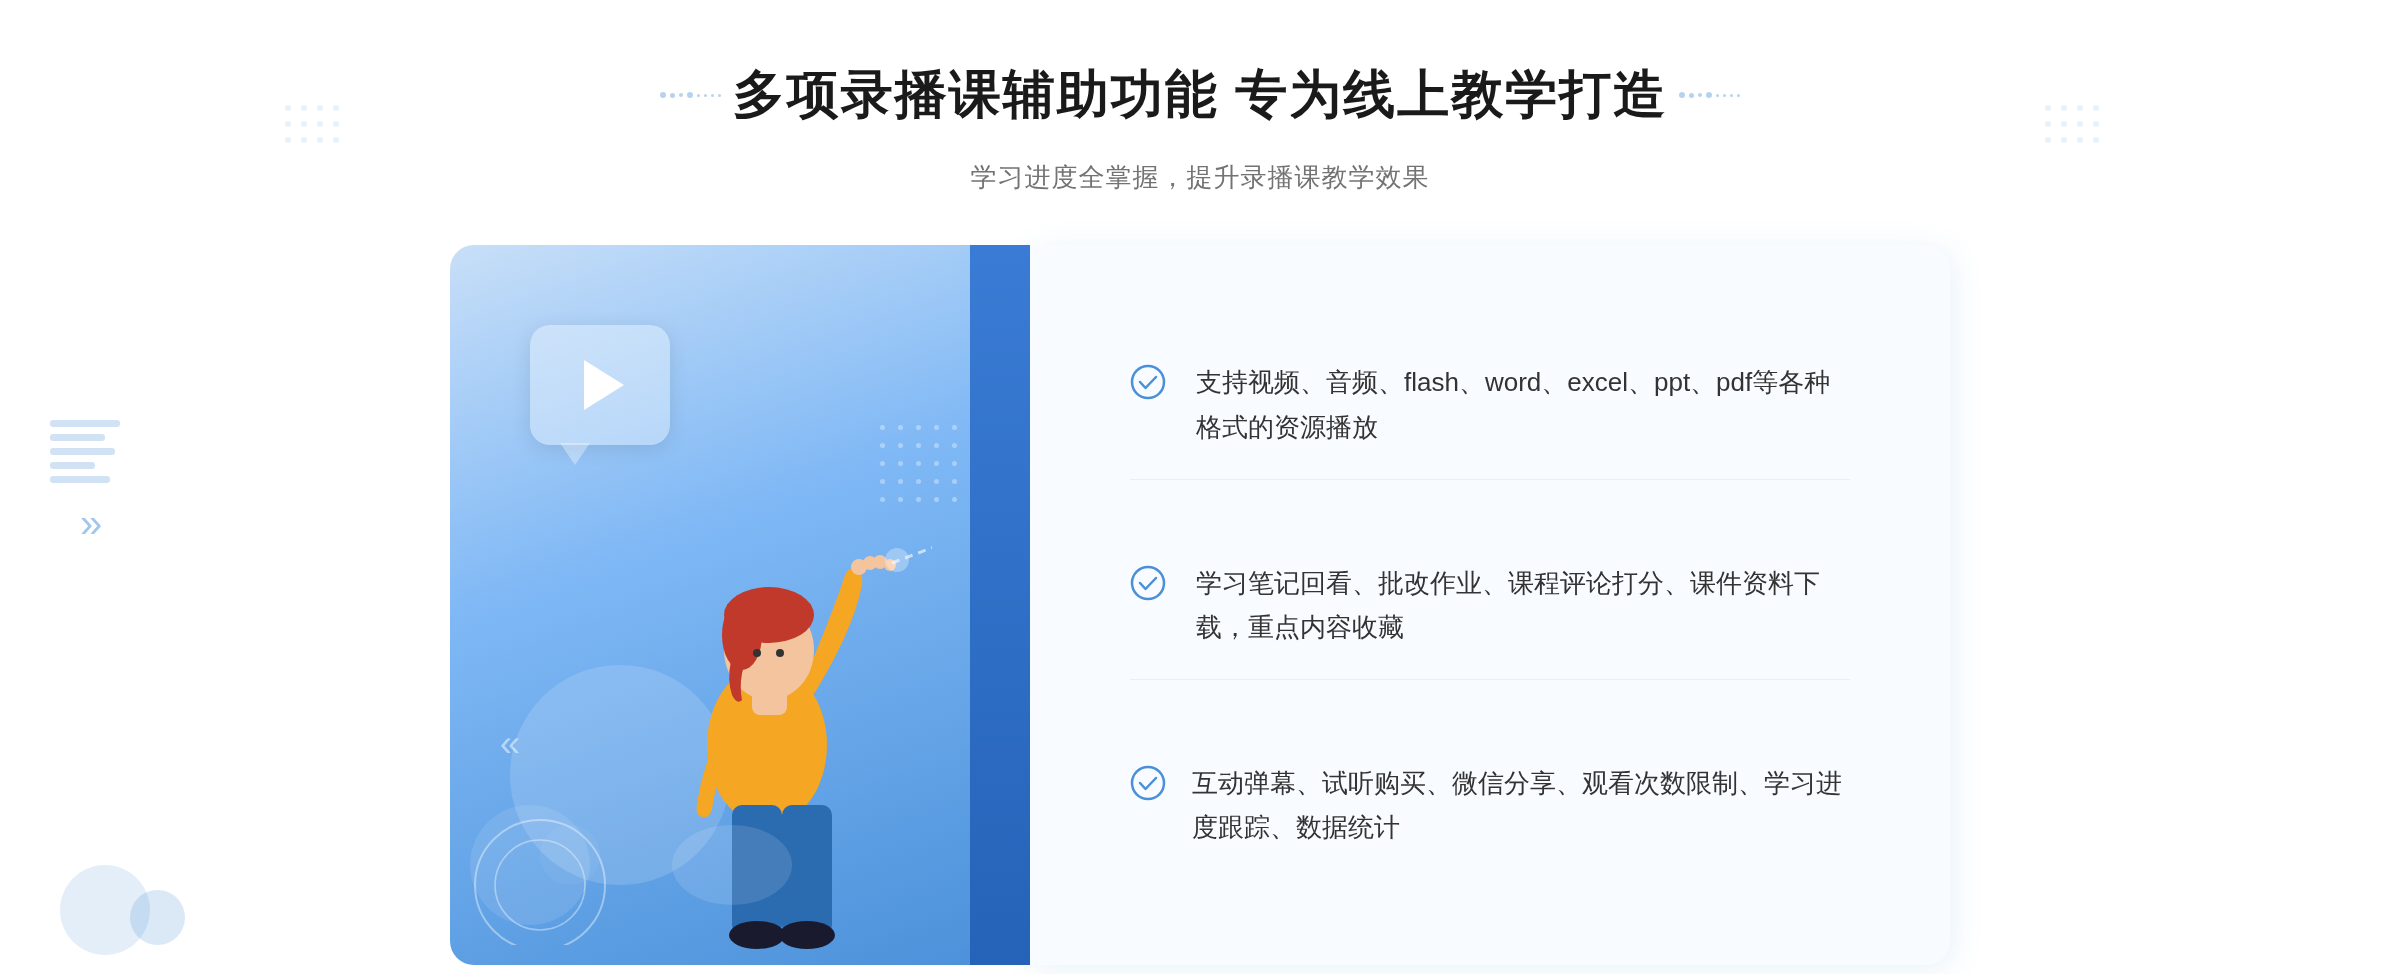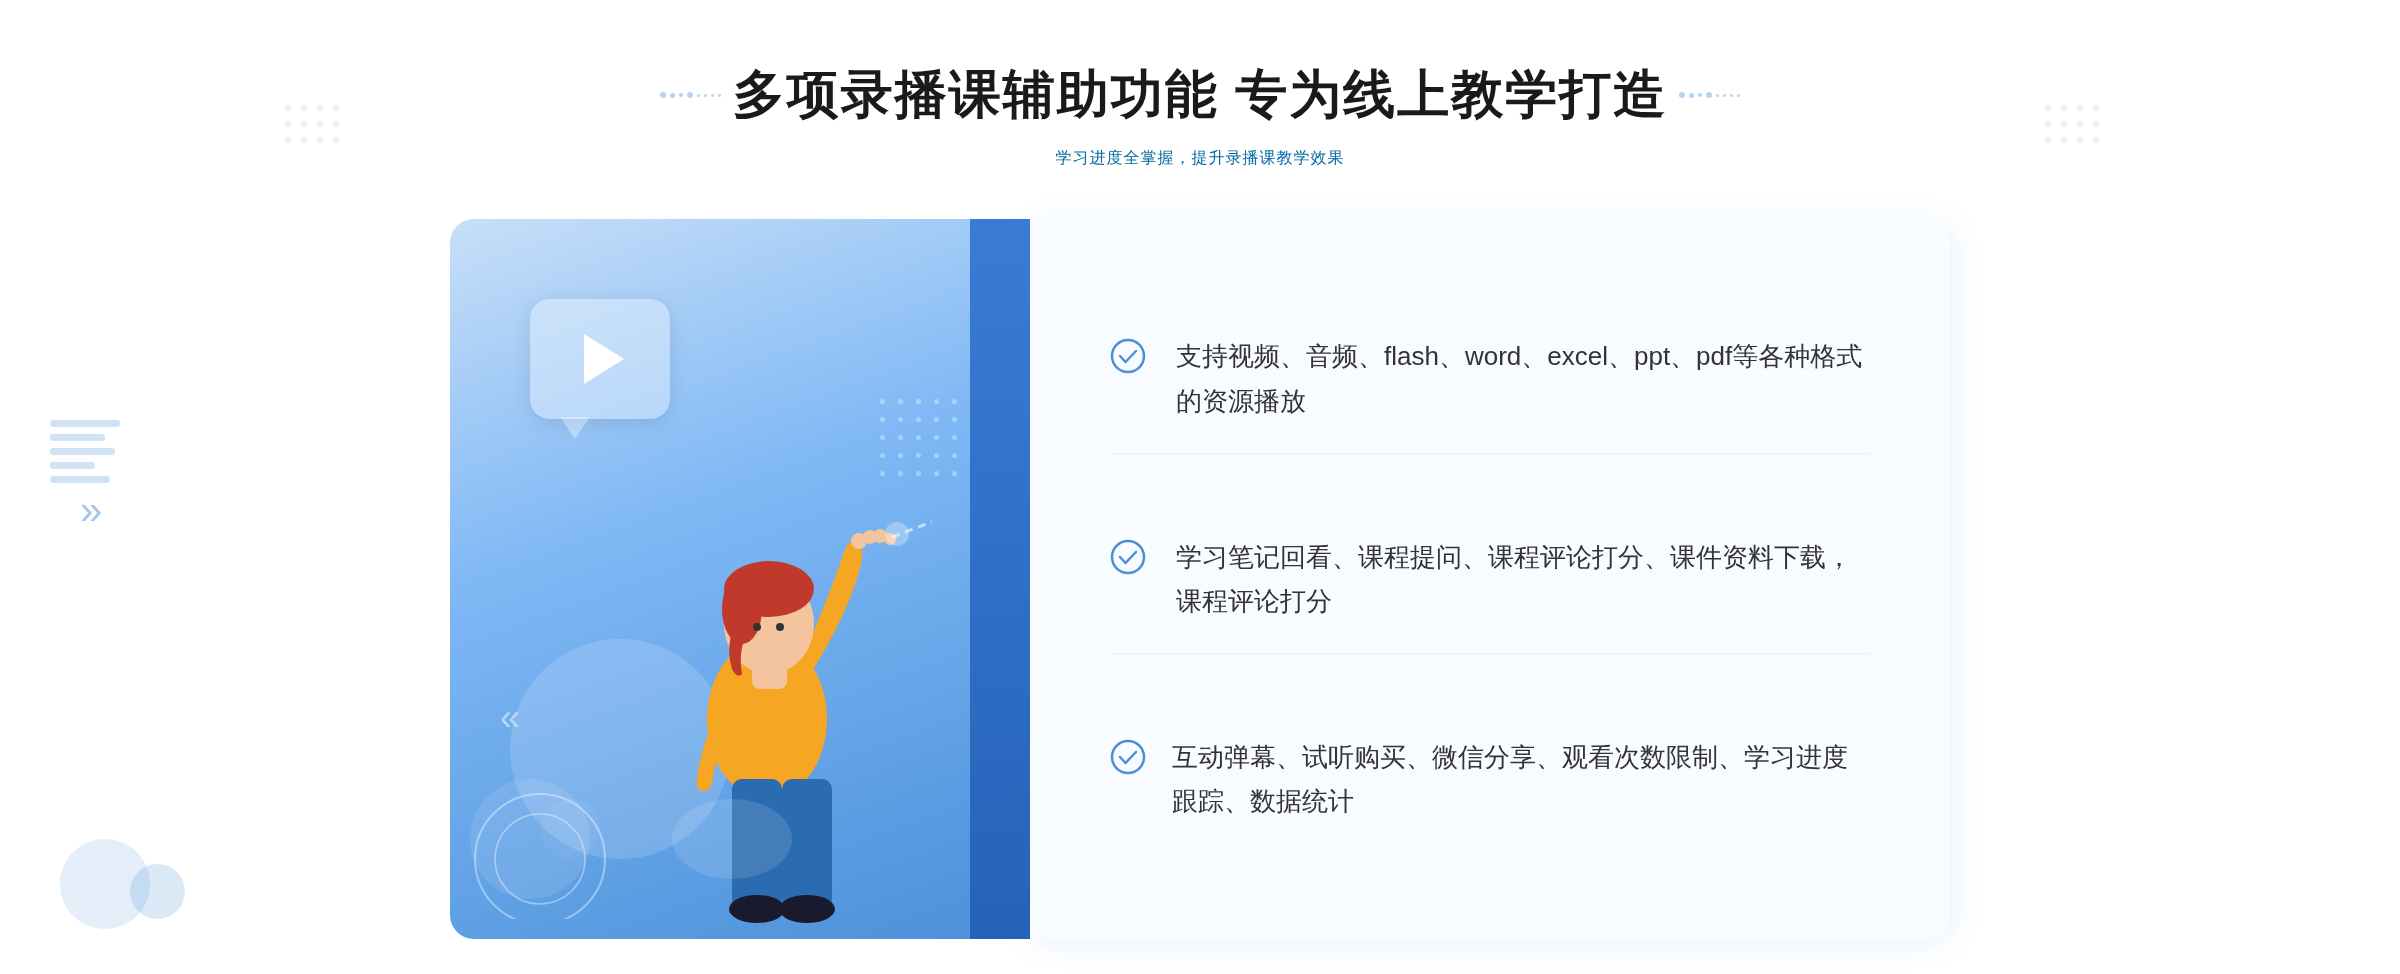--- a/index.html
+++ b/index.html
@@ -101,23 +101,23 @@
     }
 
     .main-title {
       font-size: 52px;
       font-weight: 700;
       color: #1a1a1a;
       letter-spacing: 2px;
     }
 
     .sub-title {
-      font-size: 16px;
-      color: #0369a1;
-      margin-top: 18px;
+      font-size: 26px;
+      color: #737373;
+      margin-top: 30px;
       font-weight: 400;
       letter-spacing: 1px;
     }
 
     .content-section {
       display: flex;
       width: 1500px;
       gap: 0;
       align-items: stretch;
     }
@@ -228,21 +228,21 @@
       width: 60px;
       background: linear-gradient(180deg, #3a7bd5 0%, #2563b8 100%);
       border-radius: 0 0 0 0;
     }
 
     
     .features-panel {
       flex: 1;
       background: #f8fbff;
       border-radius: 0 24px 24px 0;
-      padding: 60px 80px;
+      padding: 60px 100px;
       display: flex;
       flex-direction: column;
       justify-content: space-around;
       box-shadow: 4px 4px 30px rgba(74, 144, 217, 0.12);
     }
 
     .feature-item {
       display: flex;
       align-items: flex-start;
       gap: 30px;
@@ -455,21 +455,21 @@
       </div>
 
 
       <div class="feature-item">
         <div class="check-icon">
           <svg viewBox="0 0 36 36" fill="none" xmlns="http://www.w3.org/2000/svg">
             <circle cx="18" cy="18" r="16" stroke="#4a90d9" stroke-width="2.5"></circle>
             <path d="M10 18 L15.5 24 L26 13" stroke="#4a90d9" stroke-width="2.5" stroke-linecap="round" stroke-linejoin="round"></path>
           </svg>
         </div>
-        <span class="feature-text">学习笔记回看、课程提问、课程评论打分、课件资料下载，课程评论打分</span>
+        <span class="feature-text">学习笔记回看、批改作业、课程评论打分、课件资料下载，重点内容收藏</span>
       </div>
 
       <div class="feature-item">
         <div class="check-icon">
           <svg viewBox="0 0 36 36" fill="none" xmlns="http://www.w3.org/2000/svg">
             <circle cx="18" cy="18" r="16" stroke="#4a90d9" stroke-width="2.5"></circle>
             <path d="M10 18 L15.5 24 L26 13" stroke="#4a90d9" stroke-width="2.5" stroke-linecap="round" stroke-linejoin="round"></path>
           </svg>
         </div>
         <span class="feature-text">互动弹幕、试听购买、微信分享、观看次数限制、学习进度跟踪、数据统计</span>

